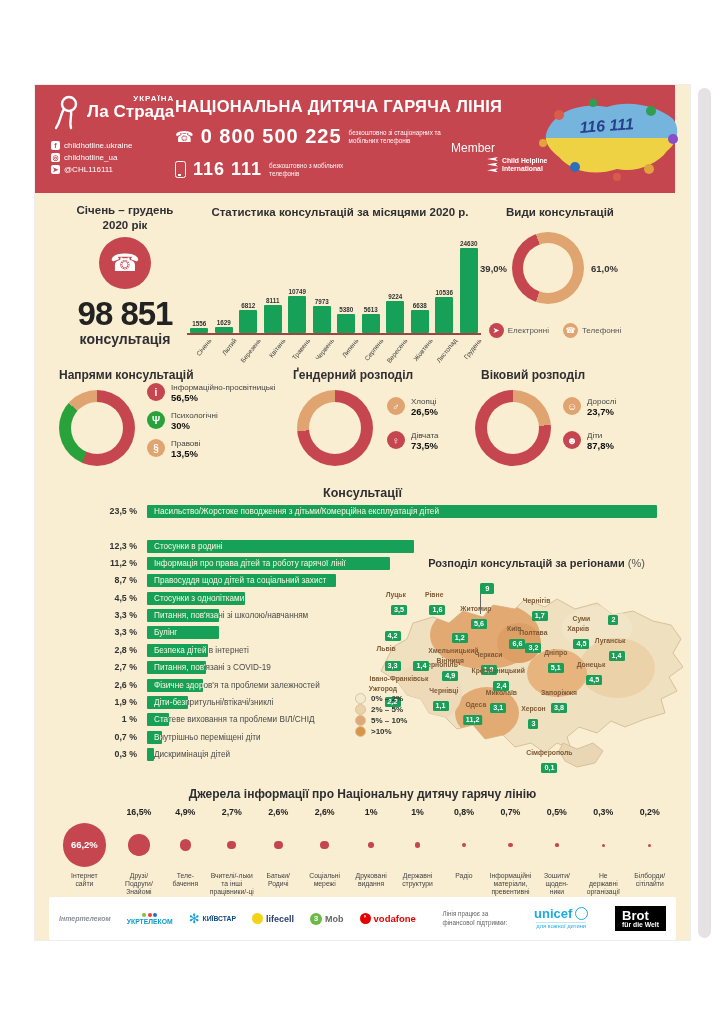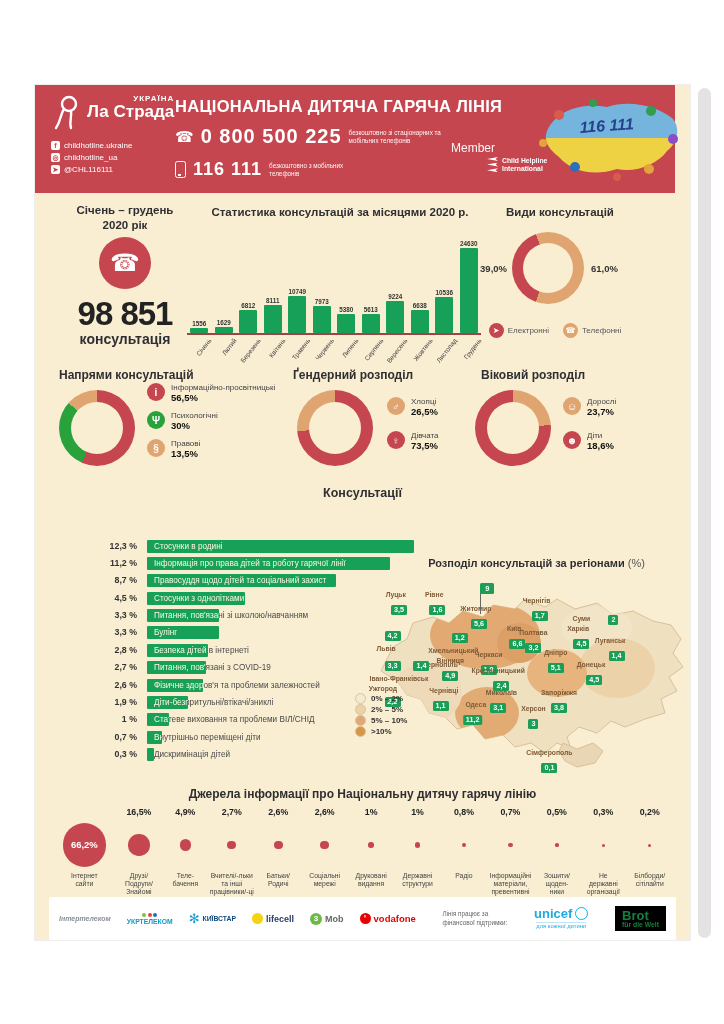--- a/index.html
+++ b/index.html
@@ -130,21 +130,21 @@
   .p-3mob .nm{font-size:9px;font-weight:bold;color:#666;}
   .p-voda .dot{width:11px;height:11px;border-radius:50%;background:#e60000;color:#fff;font-size:8px;
     display:flex;align-items:center;justify-content:center;}
   .p-voda .nm{font-size:9.5px;font-weight:bold;color:#e60000;}
   #support-note{font-size:6.3px;color:#666;line-height:1.3;}
   #unicef-block{display:flex;flex-direction:column;align-items:center;line-height:1;}
   #unicef-row{display:flex;align-items:center;gap:3px;}
   #unicef-name{font-size:13px;font-weight:bold;color:#1cabe2;}
   #unicef-emblem{width:11px;height:11px;border-radius:50%;border:1.5px solid #1cabe2;}
   #unicef-tag{font-size:5.8px;color:#1cabe2;margin-top:2px;border-top:1px solid #bfe6f6;padding-top:1px;}
-  #brot-block{background:#000;color:#15803d;padding:3px 7px;display:flex;flex-direction:column;line-height:1;}
+  #brot-block{background:#000;color:#ffffff;padding:3px 7px;display:flex;flex-direction:column;line-height:1;}
   #brot-line1{font-size:13px;font-weight:bold;}
   #brot-line2{font-size:6.8px;font-weight:bold;}
 </style>
 </head>
 <body>
 
 <div id="page">
   <div id="poster">
 
     <div id="header">
@@ -356,27 +356,36 @@
           <span class="ic" style="background: rgb(223, 164, 112);">☺</span>
           <span class="tx">
             <div>Дорослі</div>
             <div class="vl">23,7%</div>
           </span>
         </div>
         <div class="bleg">
           <span class="ic" style="background: rgb(197, 70, 79);">☻</span>
           <span class="tx">
             <div>Діти</div>
-            <div class="vl">18,6%</div>
+            <div class="vl">87,8%</div>
           </span>
         </div>
       </div>
 
     <div id="topics-title">Консультації</div>
     <div id="topics-rows">
+        <div class="topic-row" style="top: 0px;">
+          <span class="topic-pct">23,5 %</span>
+          <div class="topic-track">
+            <span class="topic-dark">Насильство/Жорстоке поводження з дітьми/Комерційна експлуатація дітей</span>
+            <div class="topic-bar" style="width: 510px;">
+              <span class="topic-light">Насильство/Жорстоке поводження з дітьми/Комерційна експлуатація дітей</span>
+            </div>
+          </div>
+        </div>
         <div class="topic-row" style="top: 34.7px;">
           <span class="topic-pct">12,3 %</span>
           <div class="topic-track">
             <span class="topic-dark">Стосунки в родині</span>
             <div class="topic-bar" style="width: 266.936px;">
               <span class="topic-light">Стосунки в родині</span>
             </div>
           </div>
         </div>
         <div class="topic-row" style="top: 52.05px;">

